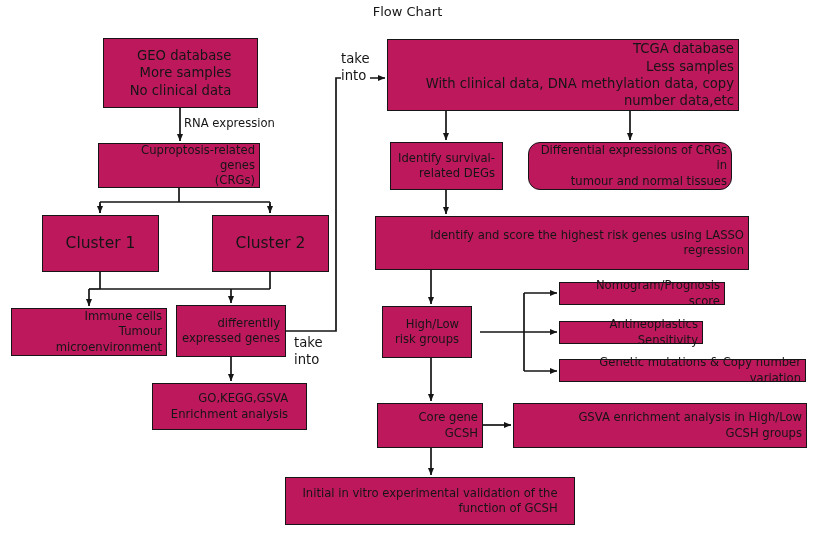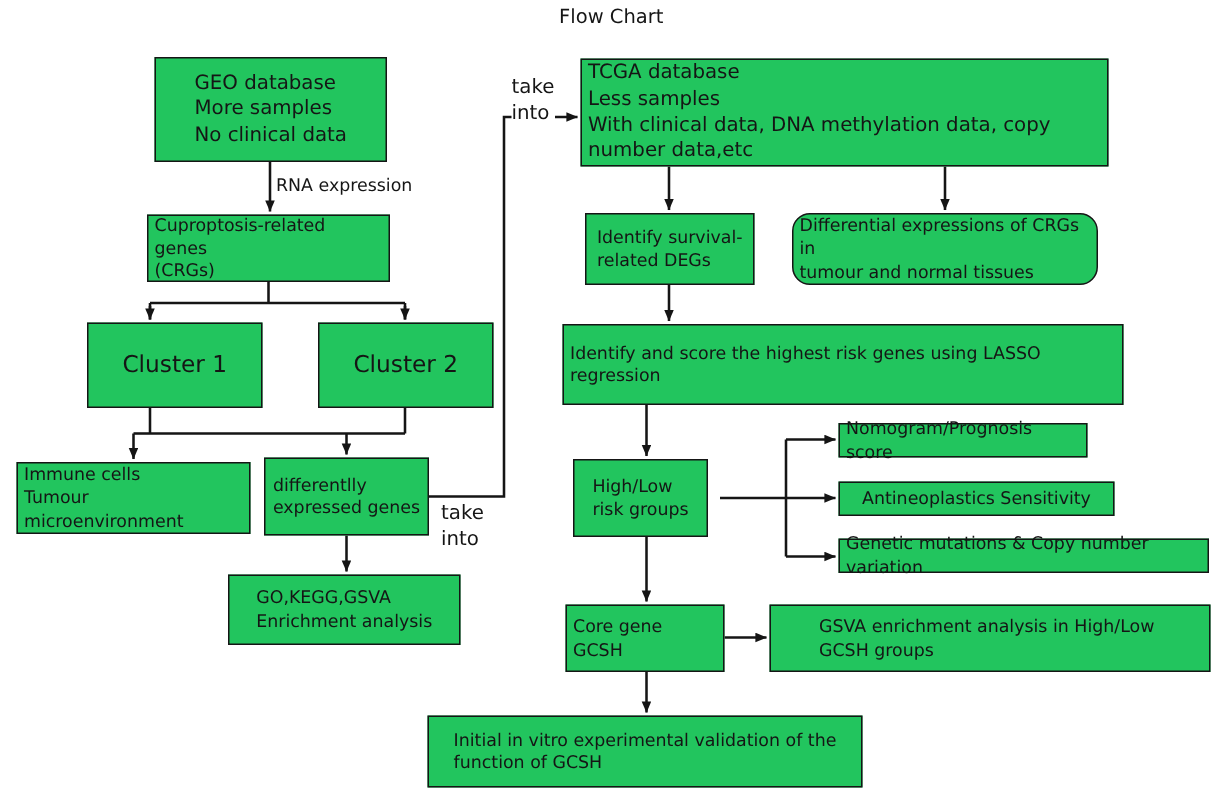--- a/index.html
+++ b/index.html
@@ -20,26 +20,26 @@
     left: 0;
     top: 0;
     width: 815px;
     height: 534px;
     pointer-events: none;
   }
   .node {
     position: absolute;
     box-sizing: border-box;
     border: 1.6px solid #151515;
-    background: #22c55e;
+    background: #be185d;
     color: #151515;
     display: flex;
     align-items: center;
     justify-content: center;
-    text-align: left;
+    text-align: right;
     line-height: 1.32;
     padding: 2px 4px;
     white-space: pre-line;
     z-index: 2;
   }
   .lbl {
     position: absolute;
     color: #151515;
     white-space: pre-line;
     line-height: 1.28;
@@ -113,21 +113,21 @@
     </g>
   </svg>
 
   <div class="node f13" style="left:103px; top:38px; width:155px; height:70px;">GEO database
 More samples
 No clinical data</div>
 
   <div class="node f115" style="left:98px; top:143px; width:162px; height:45px;">Cuproptosis-related genes
 (CRGs)</div>
 
-  <div class="node f15" style="left:42px; top:215px; width:117px; height:57px;margin-left:16px;">Cluster 1</div>
+  <div class="node f15" style="left:42px; top:215px; width:117px; height:57px;">Cluster 1</div>
 
   <div class="node f15" style="left:212px; top:215px; width:117px; height:57px;">Cluster 2</div>
 
   <div class="node f115" style="left:11px; top:308px; width:156px; height:48px;">Immune cells
 Tumour microenvironment</div>
 
   <div class="node f115" style="left:176px; top:305px; width:110px; height:52px;">differentlly
 expressed genes</div>
 
   <div class="node f115" style="left:152px; top:383px; width:155px; height:47px;">GO,KEGG,GSVA
@@ -143,21 +143,21 @@
   <div class="node f115" style="left:528px; top:142px; width:204px; height:48px;border-radius:12px;">Differential expressions of CRGs in
 tumour and normal tissues</div>
 
   <div class="node f115" style="left:375px; top:216px; width:374px; height:54px;">Identify and score the highest risk genes using LASSO regression</div>
 
   <div class="node f115" style="left:382px; top:306px; width:90px; height:52px;">High/Low
 risk groups</div>
 
   <div class="node f115" style="left:559px; top:282px; width:166px; height:23px;">Nomogram/Prognosis score</div>
 
-  <div class="node f115" style="left:559px; top:321px; width:184px; height:23px;">Antineoplastics Sensitivity</div>
+  <div class="node f115" style="left:559px; top:321px; width:144px; height:23px;">Antineoplastics Sensitivity</div>
 
   <div class="node f115" style="left:559px; top:359px; width:247px; height:23px;">Genetic mutations &amp; Copy number variation</div>
 
   <div class="node f115" style="left:377px; top:403px; width:106px; height:45px;">Core gene GCSH</div>
 
   <div class="node f115" style="left:513px; top:403px; width:294px; height:45px;padding-left:32px;">GSVA enrichment analysis in High/Low GCSH groups</div>
 
   <div class="node f115" style="left:285px; top:477px; width:290px; height:48px;">Initial in vitro experimental validation of the
 function of GCSH</div>
 

